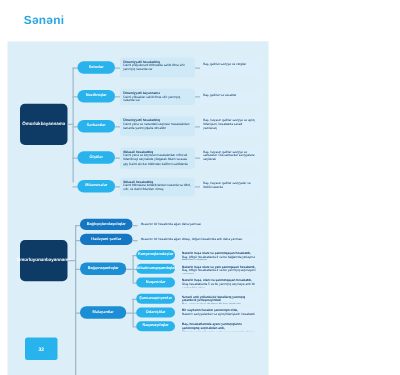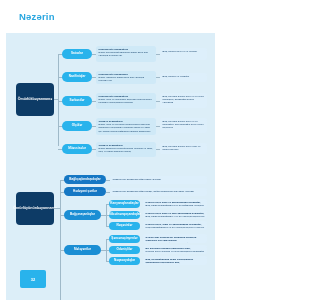--- a/index.html
+++ b/index.html
@@ -65,21 +65,21 @@
     display:flex;align-items:center;justify-content:center;
   }
 </style>
 </head>
 <body>
 
 <div class="page">
 
   <div class="field"></div>
   <div class="whitecard"></div>
-  <div class="title">Nəzərin</div>
+  <div class="title">Sənəni</div>
 
   <div>
 
     <div class="root" style="left:16px;top:83px;width:38px;height:33px;">
       <span>Ömürlük</span>
         <br>
       <span>bəyannamə</span>
     </div>
 
     <div class="conn v" style="left:58px;top:54px;height:92px;"></div>

